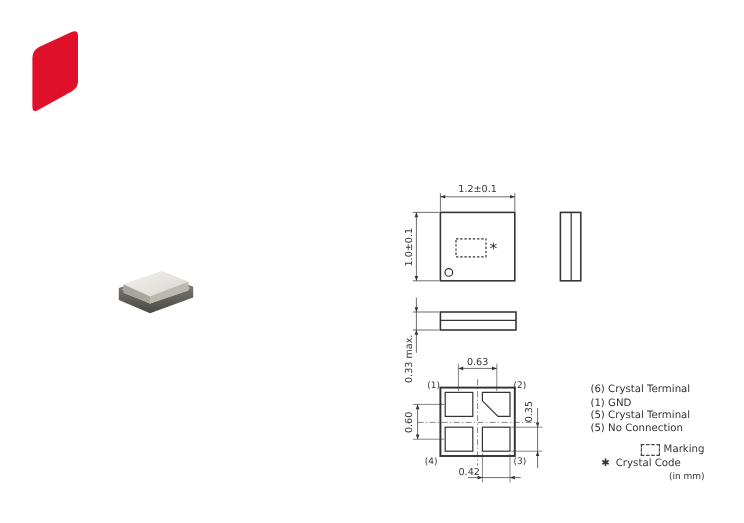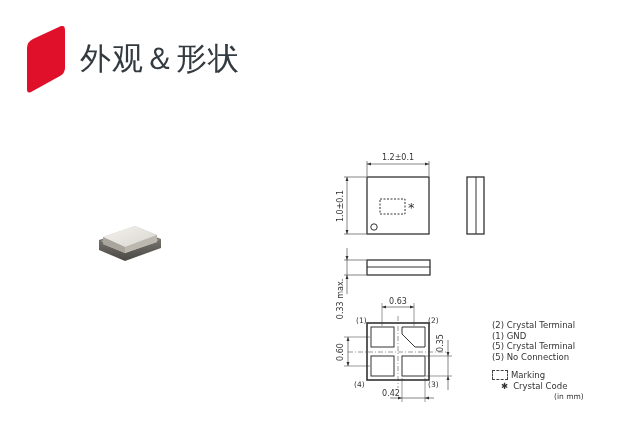--- a/index.html
+++ b/index.html
@@ -5,33 +5,32 @@
   html, body { margin:0; padding:0; background:#ffffff; }
   body { width:620px; height:436px; position:relative; overflow:hidden; font-family:"DejaVu Sans", sans-serif; }
   .header { position:absolute; left:0; top:0; width:620px; height:110px; }
   .brand-mark { position:absolute; left:25px; top:26px; width:40px; height:68px; }
   .title { position:absolute; left:80px; top:38px; font-size:31px; color:#333a40; letter-spacing:1px; font-family:"DejaVu Sans", sans-serif; line-height:40px; }
   .photo { position:absolute; left:95px; top:215px; width:70px; height:50px; }
   .drawing { position:absolute; left:330px; top:140px; width:280px; height:280px;text-decoration:underline; }
   .drawing svg text { font-family:"DejaVu Sans", sans-serif; }
   .legend { position:absolute; left:492px; top:320px; font-size:8.5px; color:#333; font-family:"DejaVu Sans", sans-serif; line-height:10.5px; }
   .legend .row { white-space:nowrap; }
-  .legend .marking { margin-top:8px; display:flex; align-items:flex-start; gap:3px; }
+  .legend .marking { margin-top:8px; display:flex; align-items:flex-start; gap:3px;margin-left:42px; }
   .legend .mk-box { display:inline-block; width:14px; height:8px; border:1px dashed #444; }
   .legend .monthly { display:flex; align-items:center; gap:5px; padding-left:9px; }
   .legend .unit { margin-top:1px; text-align:right; padding-right:0; margin-left:62px; font-size:7.5px; }
 </style>
 </head>
 <body>
 
 <div class="header">
   <svg class="brand-mark" viewBox="0 0 40 68">
     <path d="M2 22 Q2 16 8 13 L36 0 Q40 -1 40 4 L40 42 Q40 47 35 50 L6 66 Q2 68 2 63 Z" fill="#e0102a"></path>
   </svg>
-  <div class="title">外观＆形状</div>
 </div>
 
 <svg class="photo" viewBox="0 0 70 50">
   <defs>
     <linearGradient id="lid" x1="0" y1="0" x2="1" y2="1">
       <stop offset="0" stop-color="#f4f2ee"></stop>
       <stop offset="1" stop-color="#d9d6d0"></stop>
     </linearGradient>
     <linearGradient id="base" x1="0" y1="0" x2="0" y2="1">
       <stop offset="0" stop-color="#8a8780"></stop>
@@ -123,21 +122,21 @@
       <text x="61" y="256" text-anchor="middle">0.42</text>
       <text x="26" y="183" font-size="7.5">(1)</text>
       <text x="98" y="183" font-size="7.5">(2)</text>
       <text x="98" y="247" font-size="7.5">(3)</text>
       <text x="24" y="247" font-size="7.5">(4)</text>
     </g>
   </svg>
 </div>
 
 <div class="legend">
-  <div class="row">(2) Crystal Terminal</div>
+  <div class="row">(6) Crystal Terminal</div>
   <div class="row">(1) GND</div>
   <div class="row">(5) Crystal Terminal</div>
   <div class="row">(5) No Connection</div>
   <div class="row marking">
     <span class="mk-box"></span>
     <span>Marking</span>
   </div>
   <div class="row monthly">
     <span>✱</span>
     <span>Crystal Code</span>

